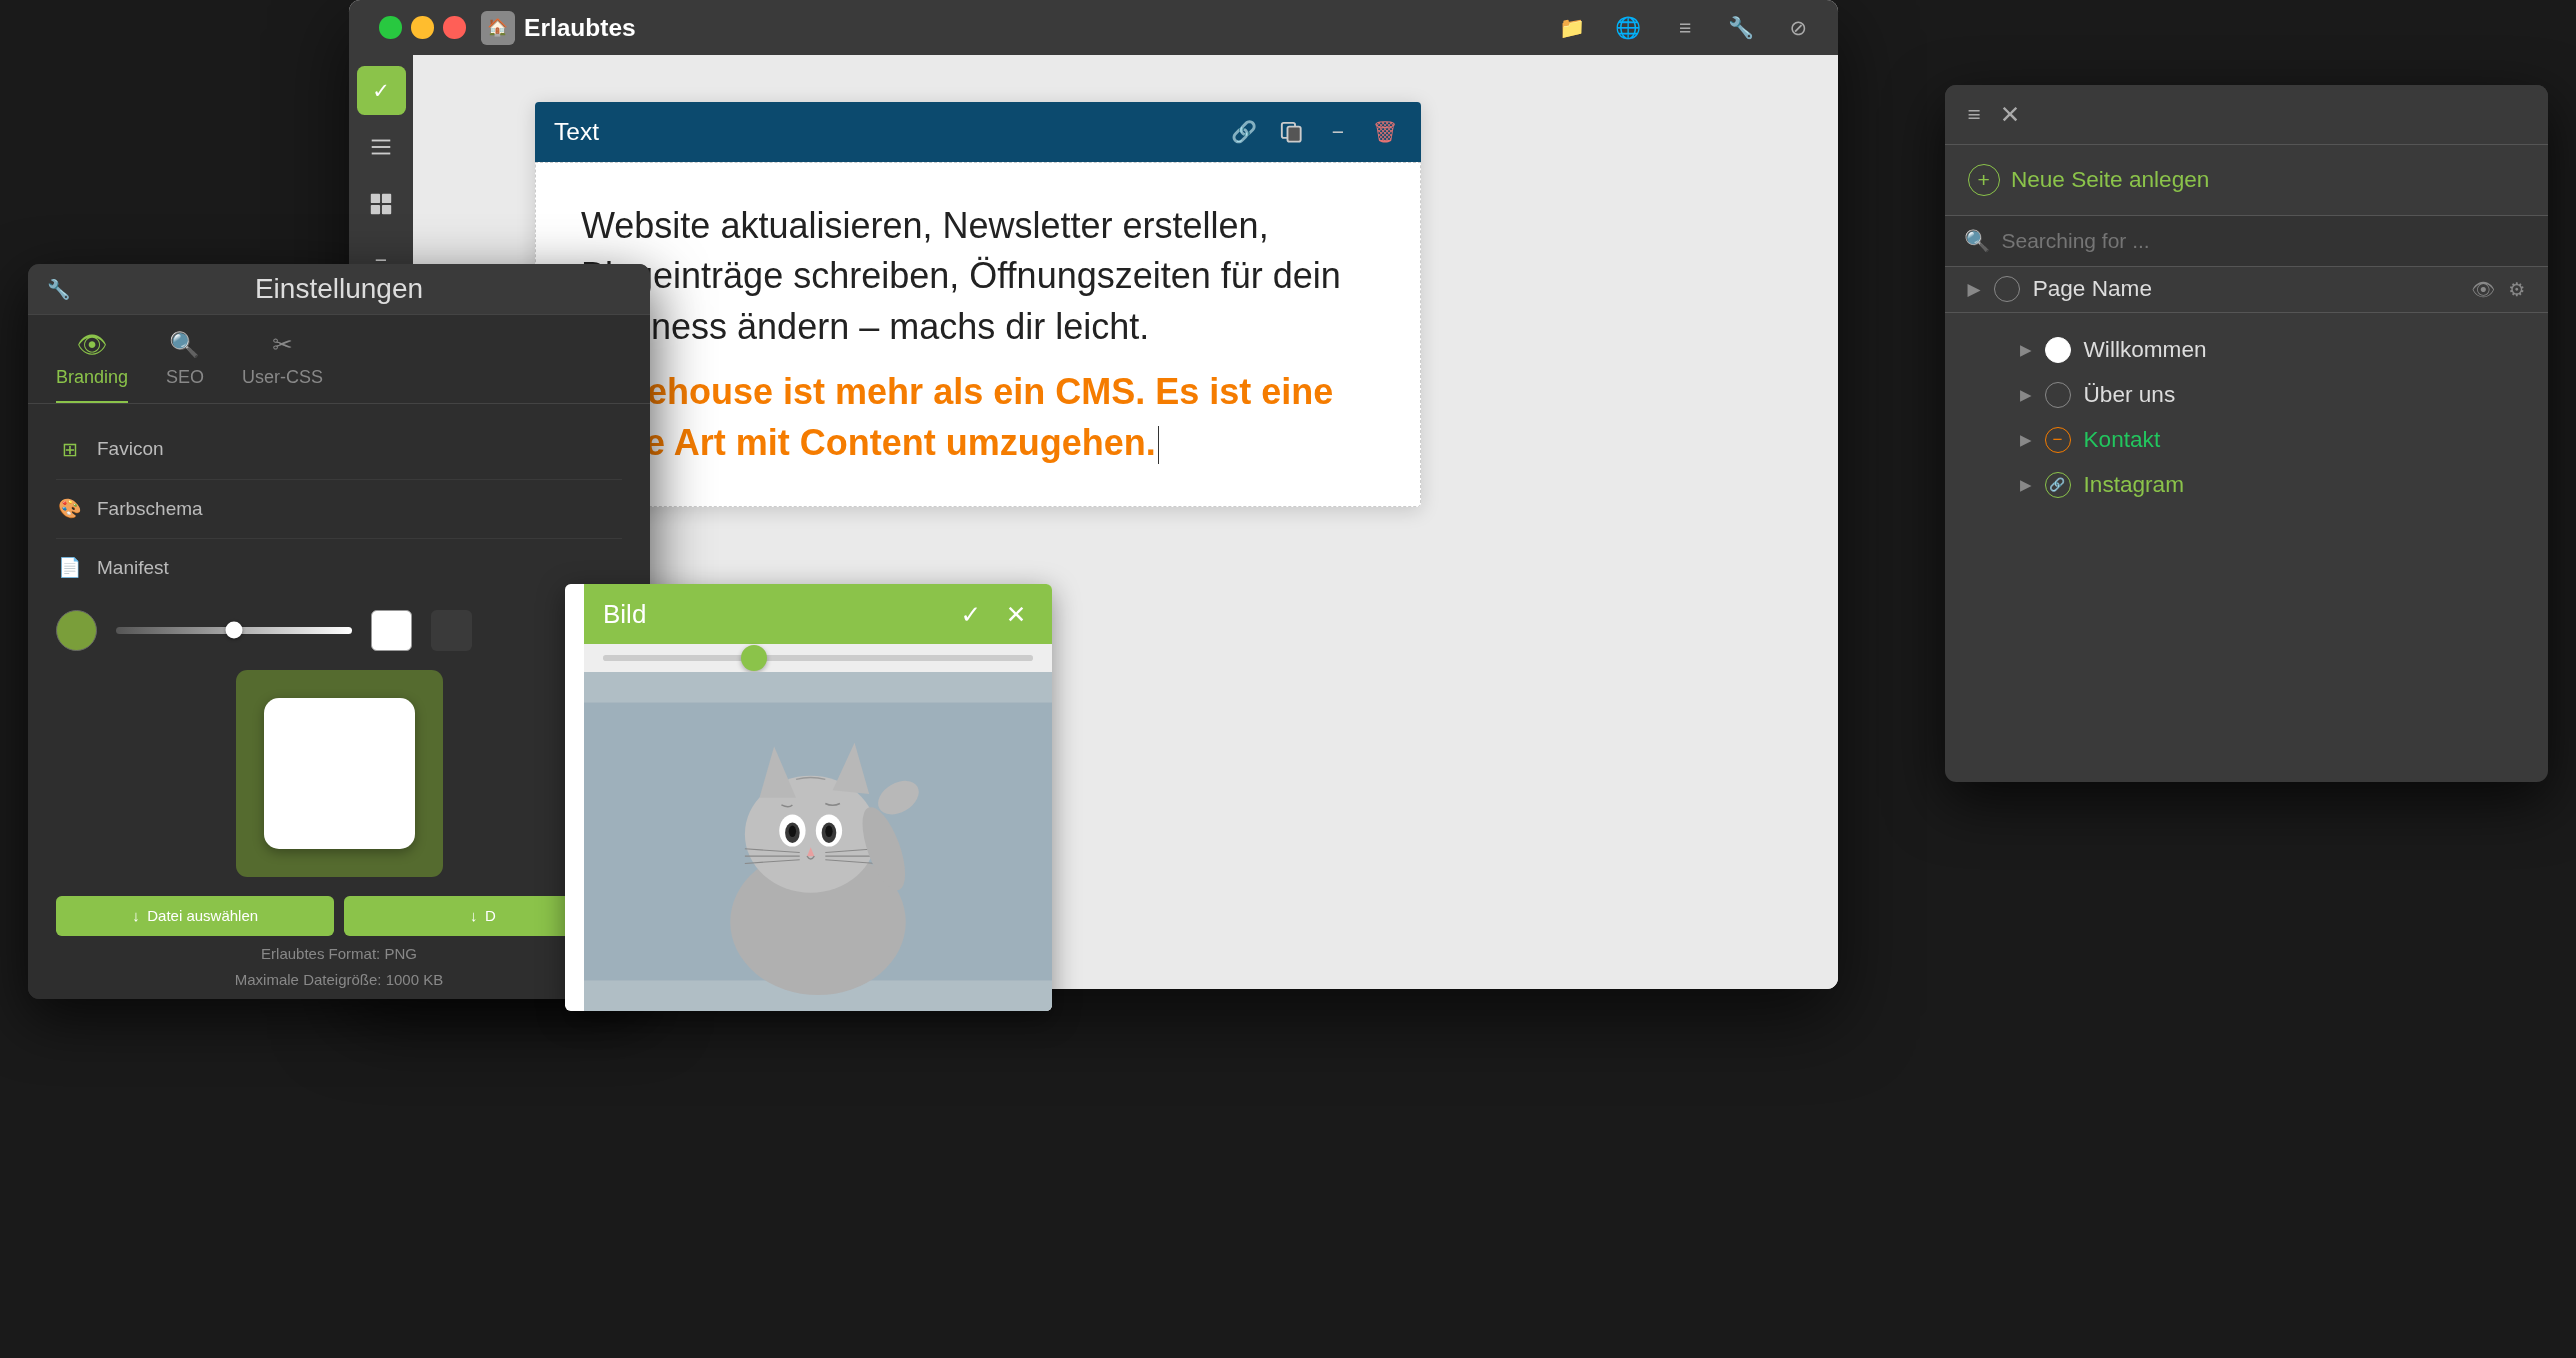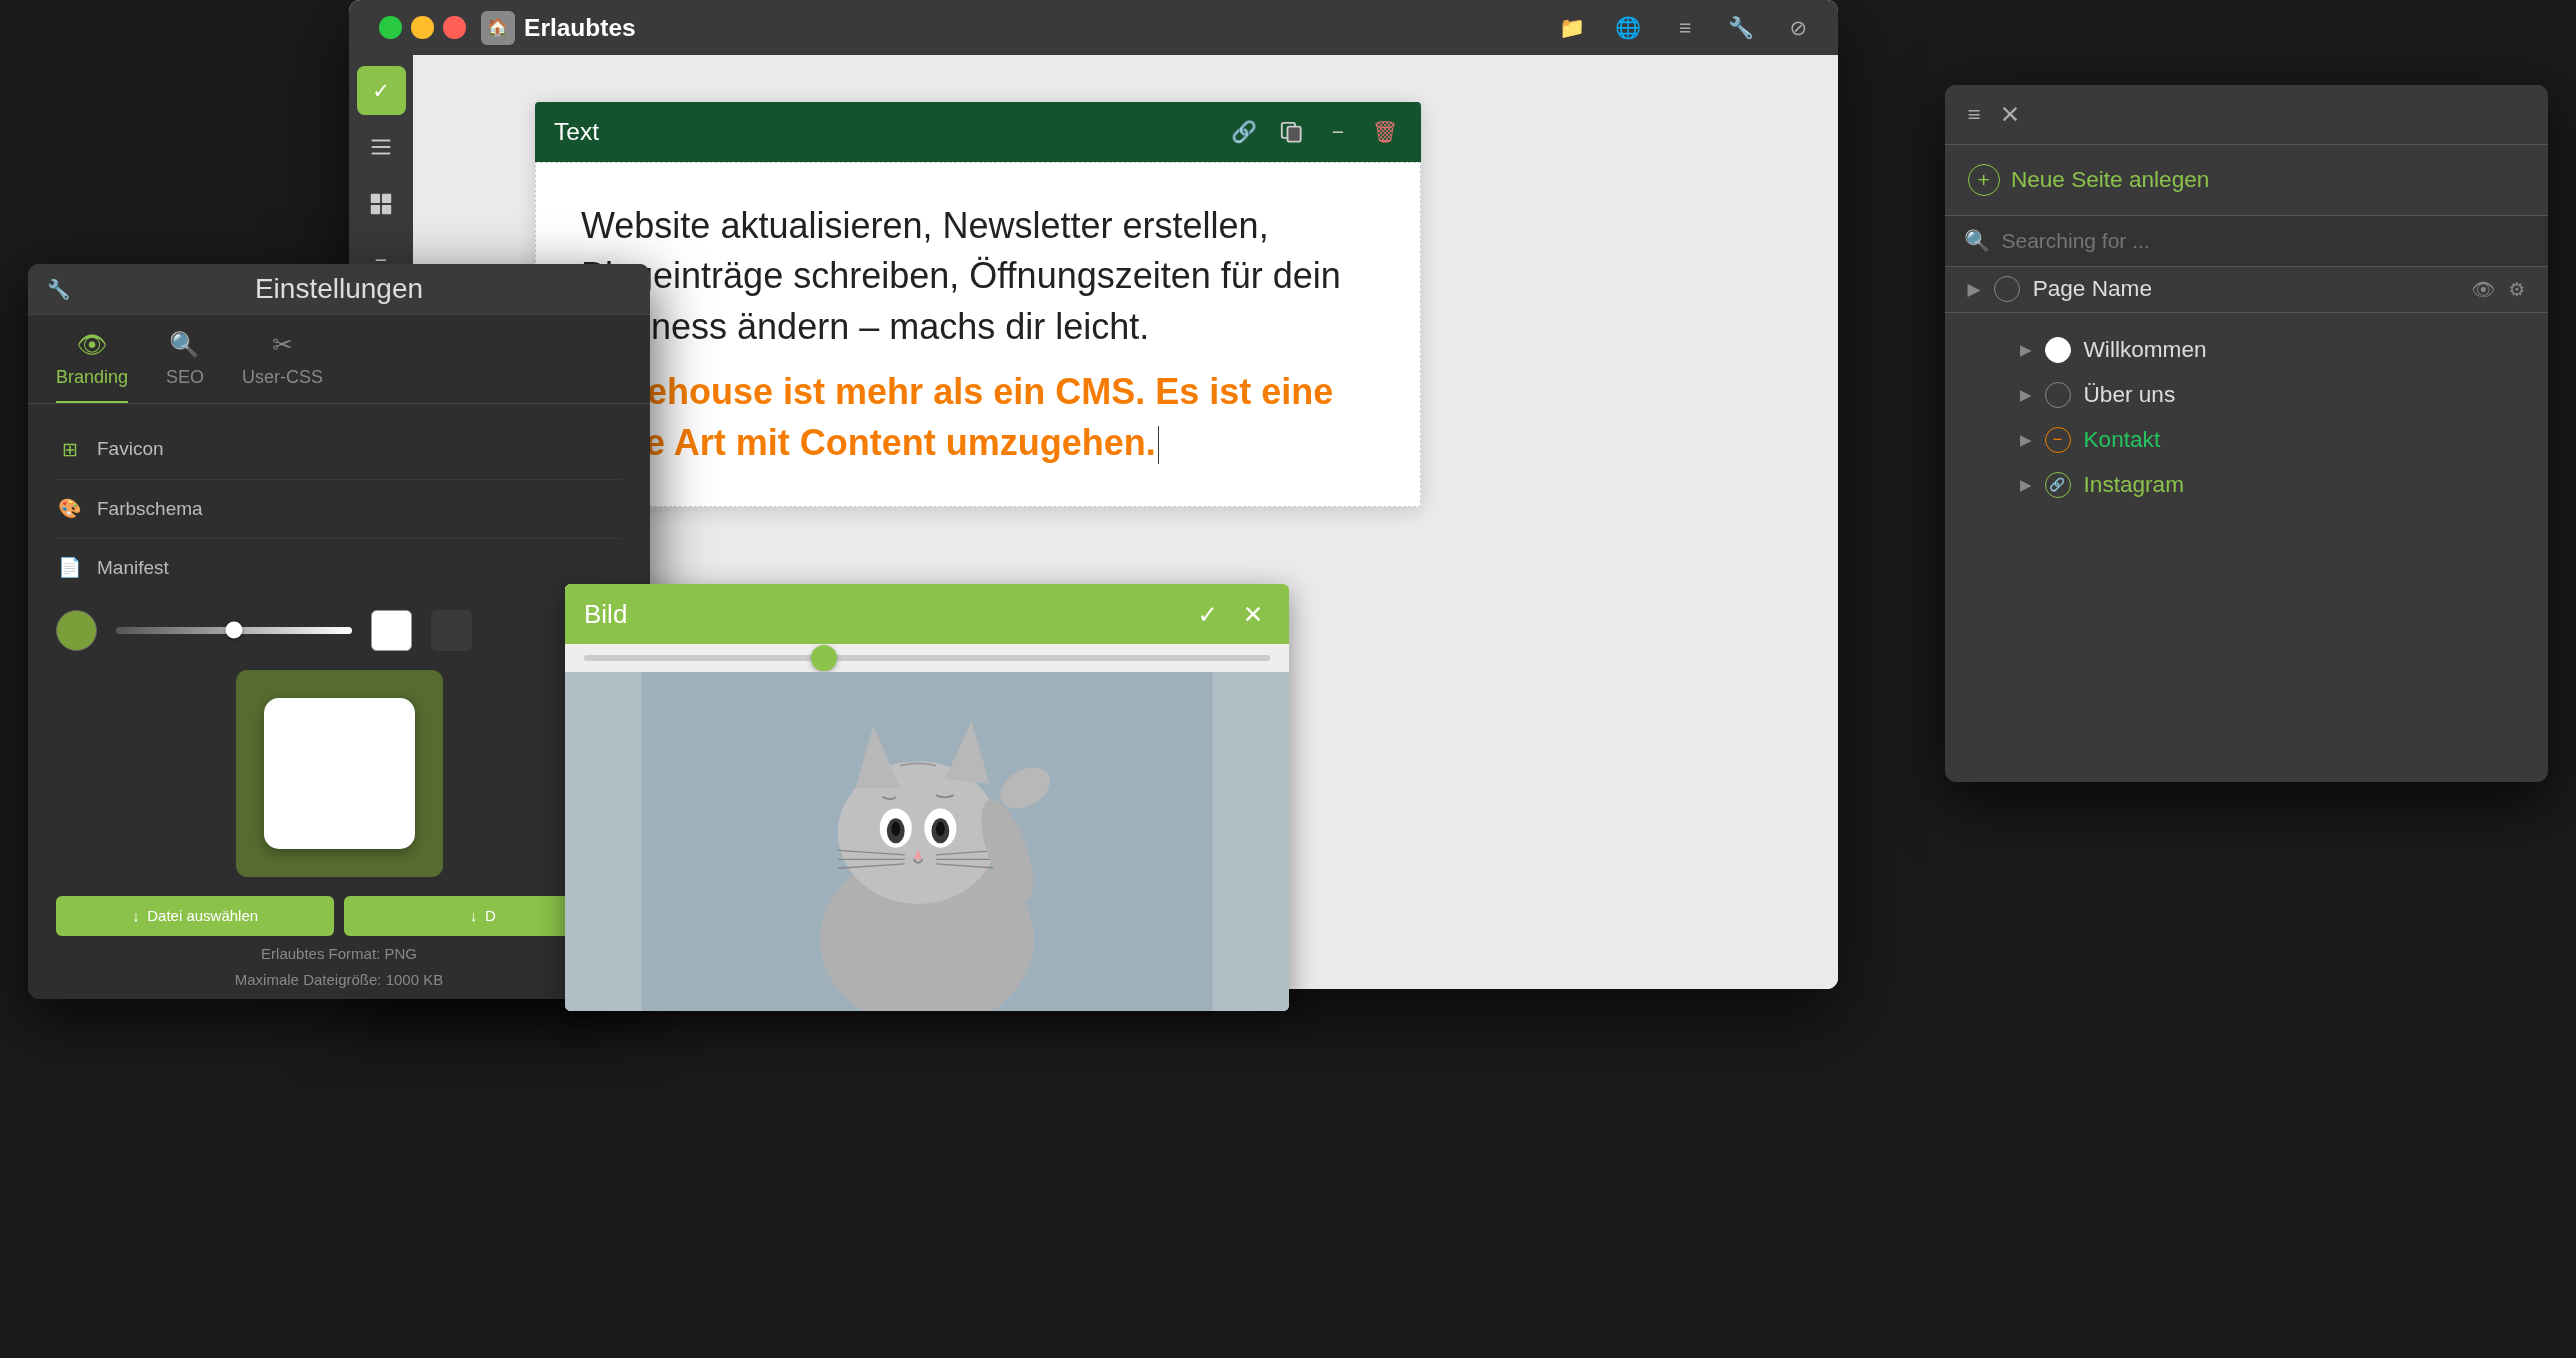--- a/index.html
+++ b/index.html
@@ -142,21 +142,21 @@
       top: 47px;
       left: 122px;
       width: 886px;
       background: #fff;
       border-radius: 3.8px;
       box-shadow: 0 3.8px 19px rgba(0,0,0,0.15);
       overflow: visible;
     }
 
     .widget-header {
-      background: #14532d;
+      background: #0c4a6e;
       color: #fff;
       padding: 13px 19px;
       display: flex;
       align-items: center;
       border-radius: 3.8px 3.8px 0 0;
       gap: 11.3px;
     }
 
     .widget-title {
       font-size: 24.5px;
@@ -384,26 +384,27 @@
       color: #888;
       font-size: 15px;
       margin-top: 9.4px;
     }
 
     
     .bild-widget {
       position: absolute;
       top: 584px;
       left: 565px;
-      width: 724px;
+      width: 487px;
       background: #fff;
       border-radius: 5.7px;
       box-shadow: 0 7.5px 28px rgba(0,0,0,0.4);
       overflow: hidden;
       z-index: 20;
+      padding-left: 19px;
     }
 
     .bild-header {
       background: #8bc34a;
       padding: 13px 19px;
       display: flex;
       align-items: center;
       gap: 11.3px;
     }
 

